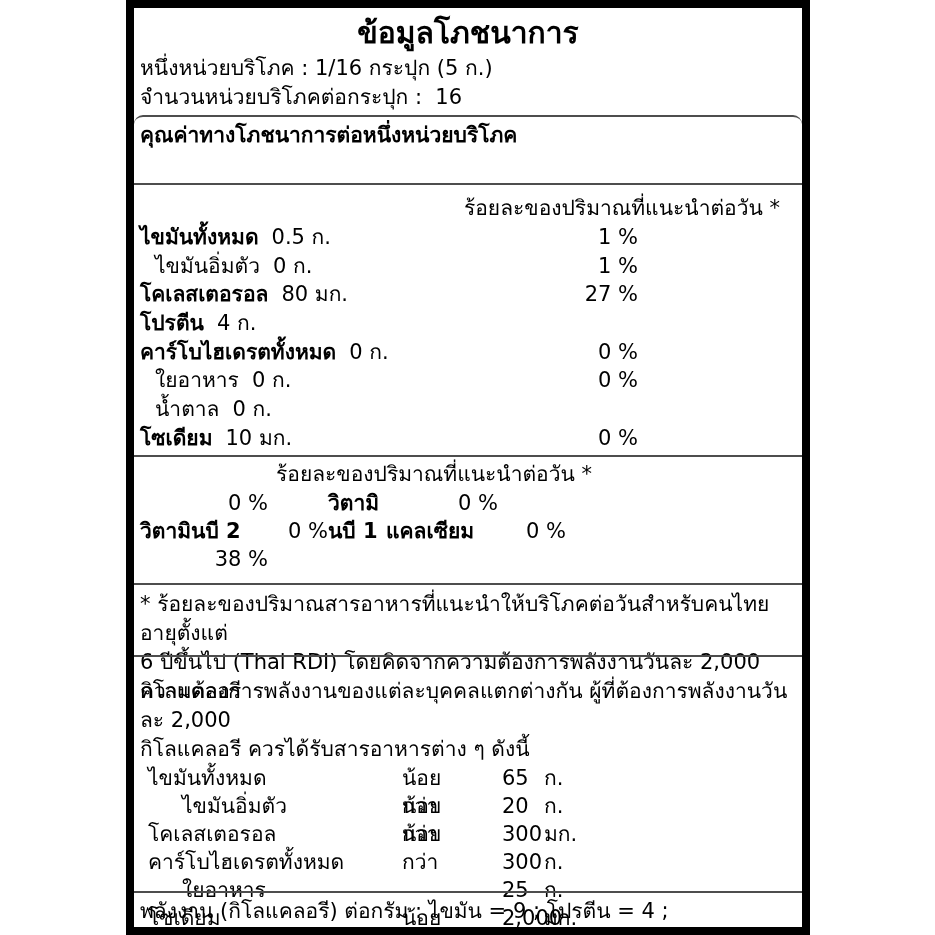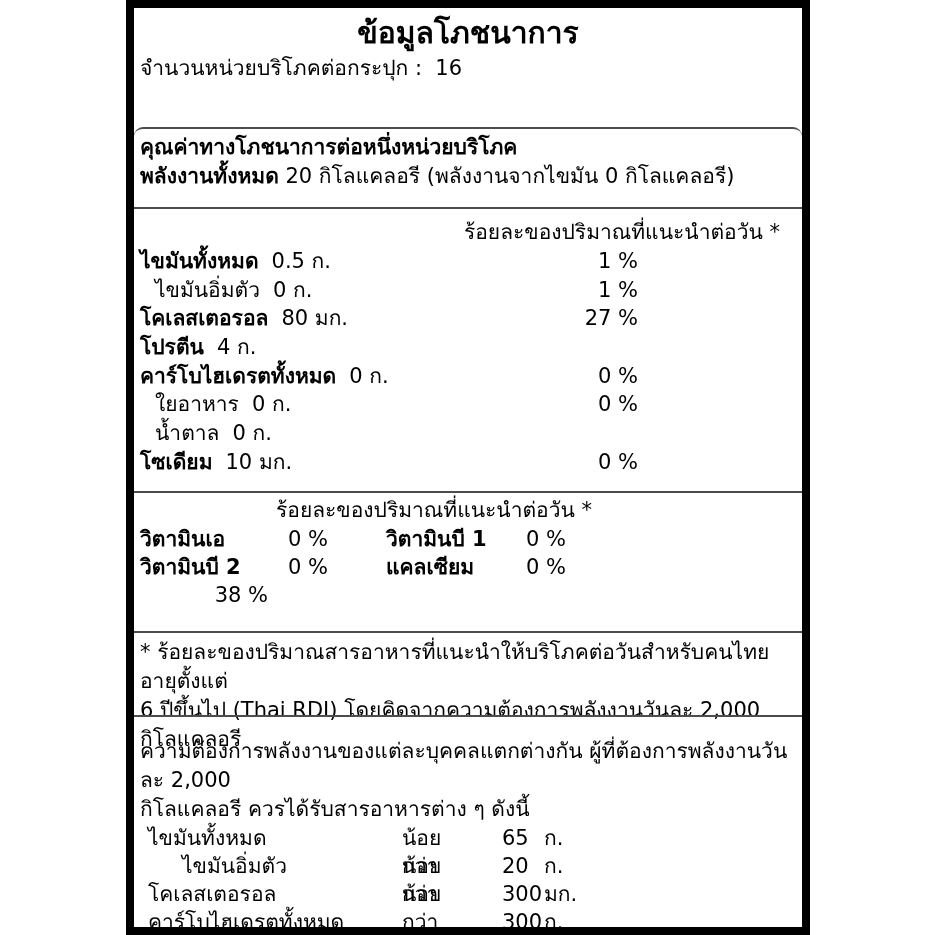--- a/index.html
+++ b/index.html
@@ -5,21 +5,21 @@
   * { margin:0; padding:0; box-sizing:border-box; }
   html,body { width:935px; height:935px; background:#ffffff; }
   body { font-family:"DejaVu Sans", "Liberation Sans", sans-serif; color:#000; }
 
   .label-box{
     margin-left:126px;
     width:684px; height:935px;
     border:8px solid #000;
     background:#fff;
     overflow:hidden;
-    display:flex; flex-direction:column;gap:12px;
+    display:flex; flex-direction:column;
   }
   .sec{ padding:0 6px; flex:0 0 auto; }
   .sec.divided{ border-top:2px solid #4d4d4d; }
   .t{ white-space:pre-wrap; font-size:21px; line-height:29px; }
   .b{ font-weight:bold; }
 
   
   .s1{ height:107px; padding-top:4px; }
   .title{ font-size:30px; font-weight:bold; text-align:center; line-height:42px; white-space:pre-wrap; }
 
@@ -60,26 +60,26 @@
   .s7{ height:38px; padding-top:3px; }
   .s7 .t{ line-height:30px; }
 </style>
 </head>
 <body>
 
 <div class="label-box">
 
   <div class="sec s1">
     <div class="title">ข้อมูลโภชนาการ</div>
+    <div class="t">หนึ่งหน่วยบริโภค : 1/16 กระปุก (5 ก.)</div>
     <div class="t">จำนวนหน่วยบริโภคต่อกระปุก :  16</div>
   </div>
 
   <div class="sec s2 divided">
     <div class="t b">คุณค่าทางโภชนาการต่อหนึ่งหน่วยบริโภค</div>
-    <div class="t"><span class="b">พลังงานทั้งหมด</span><span> 20 กิโลแคลอรี (พลังงานจากไขมัน 0 กิโลแคลอรี)</span></div>
   </div>
 
   <div class="sec s3 divided">
     <div class="pct-header">ร้อยละของปริมาณที่แนะนำต่อวัน *</div>
 
     <div class="nrow">
       <span class="nname b">ไขมันทั้งหมด</span>
       <span class="namount">0.5 ก.</span>
       <span class="npct">1 %</span>
       <span class="nspacer"></span>
@@ -124,21 +124,20 @@
       <span class="nname b">โซเดียม</span>
       <span class="namount">10 มก.</span>
       <span class="npct">0 %</span>
       <span class="nspacer"></span>
     </div>
   </div>
 
   <div class="sec s4 divided">
     <div class="vit-header">ร้อยละของปริมาณที่แนะนำต่อวัน *</div>
     <div class="vrow">
-      <span class="vname">วิตามินเอ</span>
       <span class="vpct">0 %</span>
       <span></span>
       <span class="vname">วิตามินบี 1</span>
       <span class="vpct">0 %</span>
     </div>
     <div class="vrow">
       <span class="vname">วิตามินบี 2</span>
       <span class="vpct">0 %</span>
       <span></span>
       <span class="vname">แคลเซียม</span>

